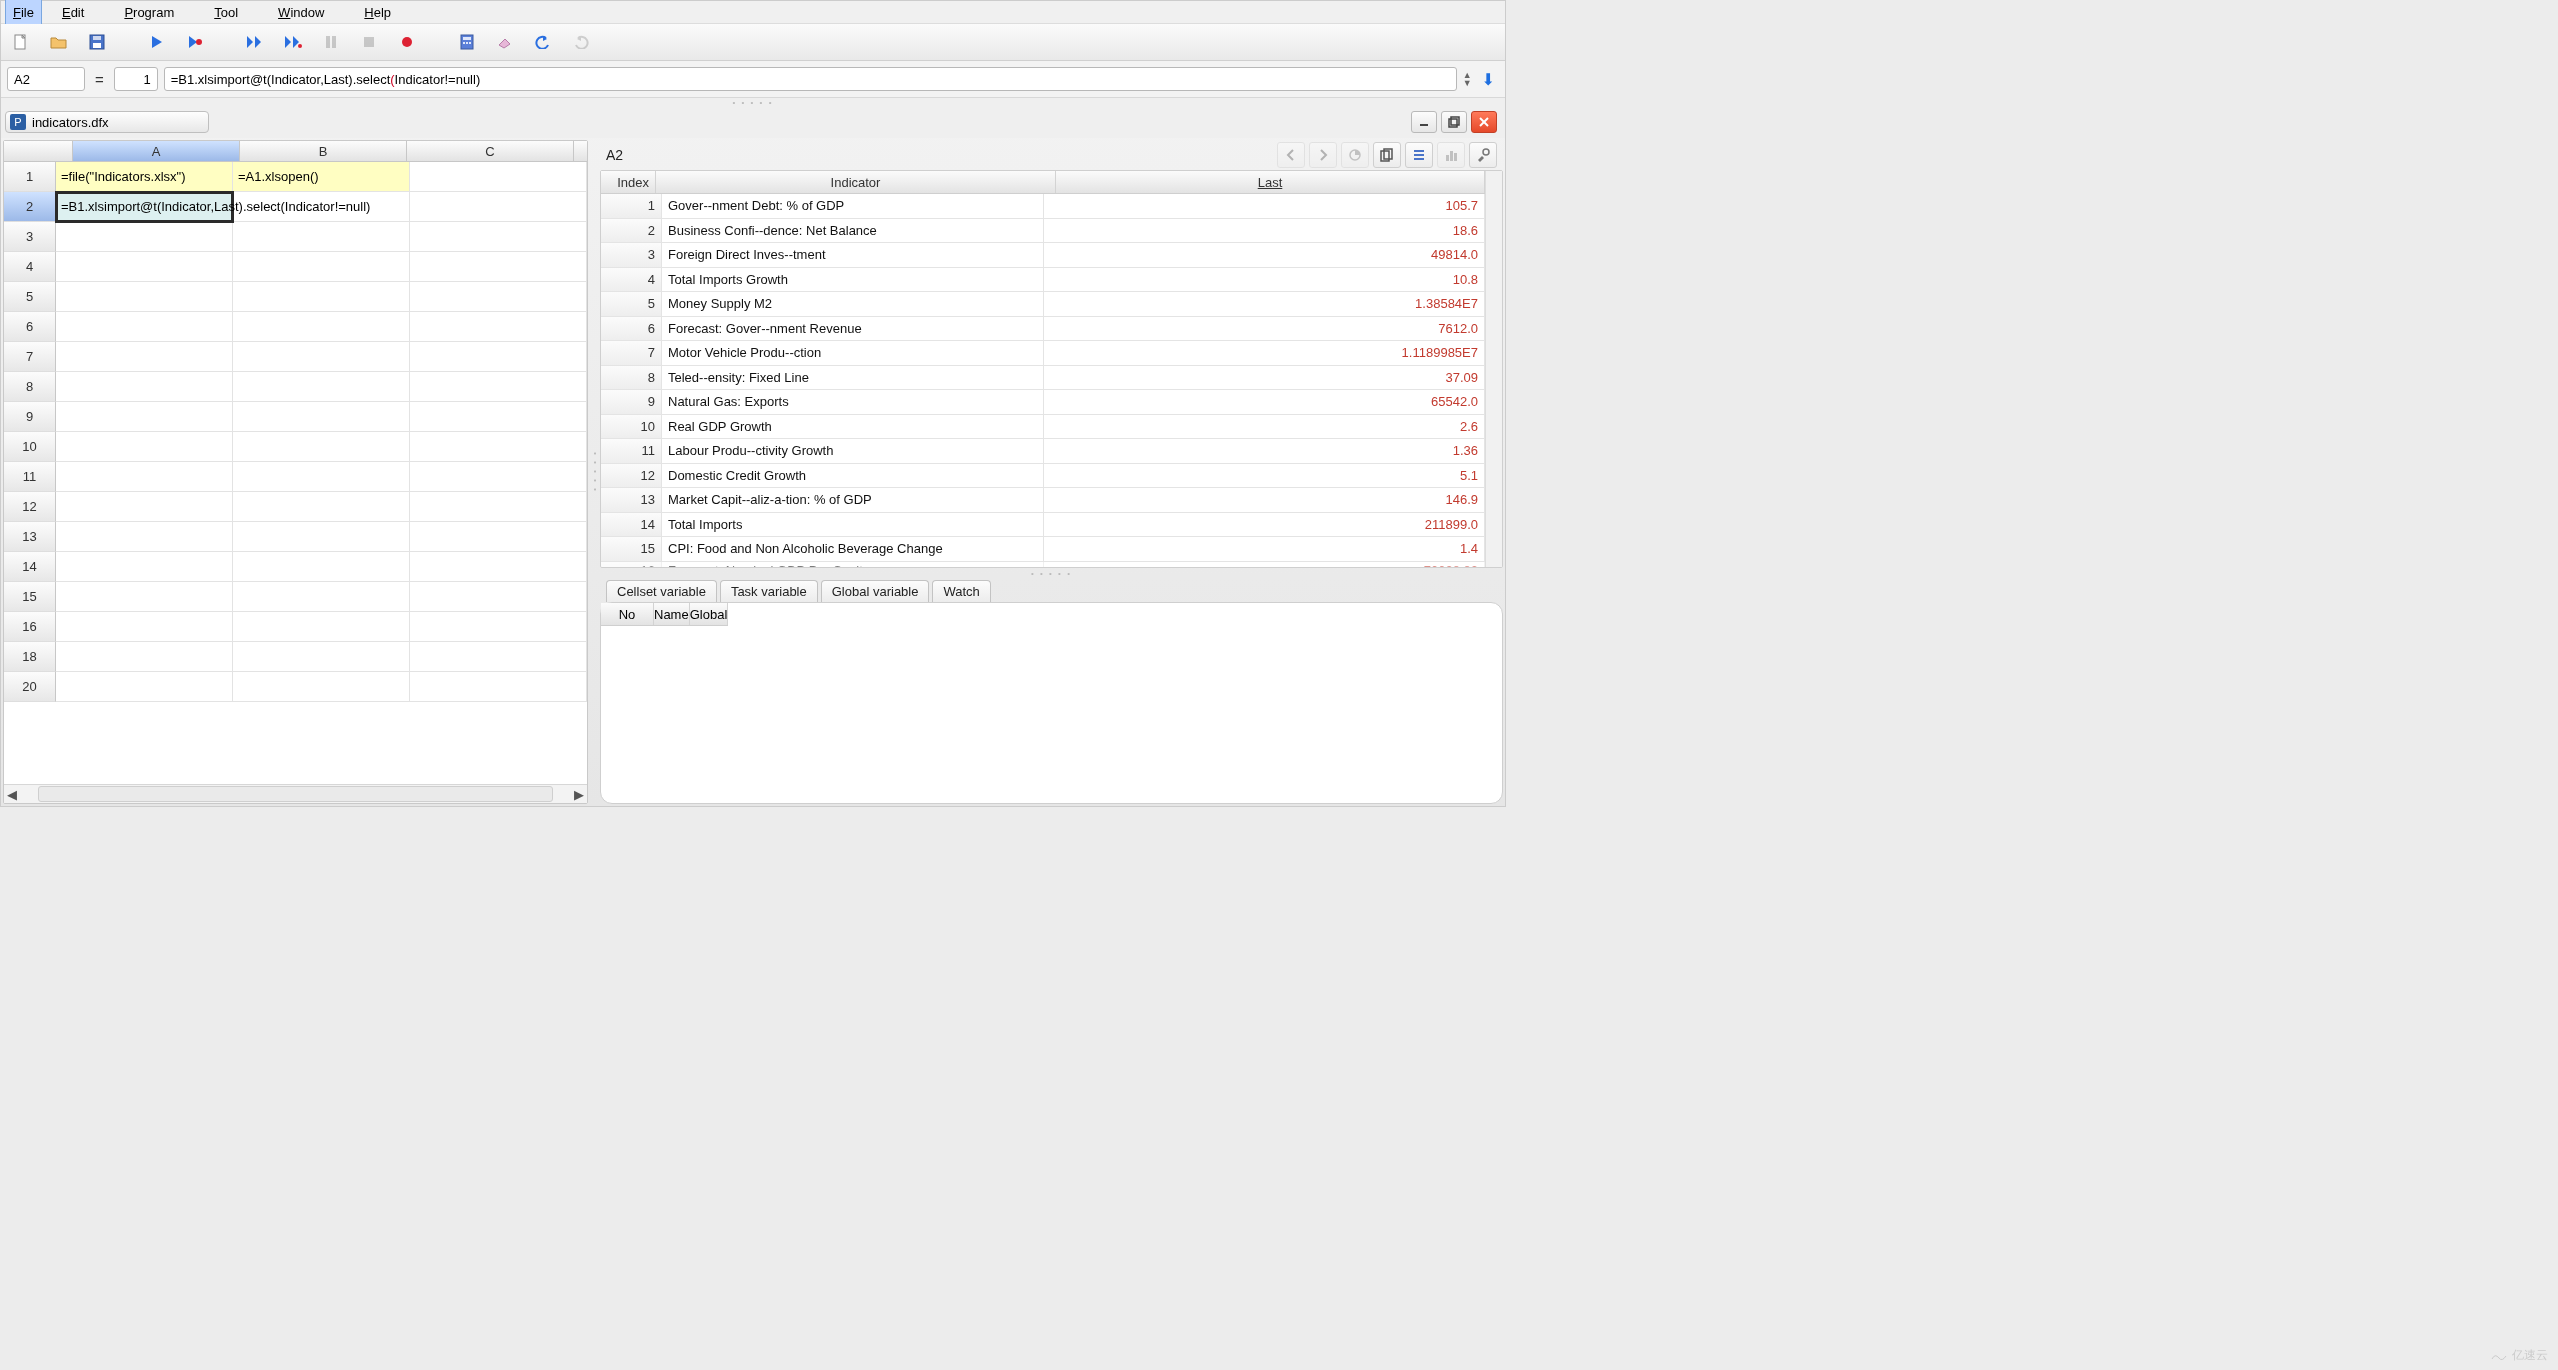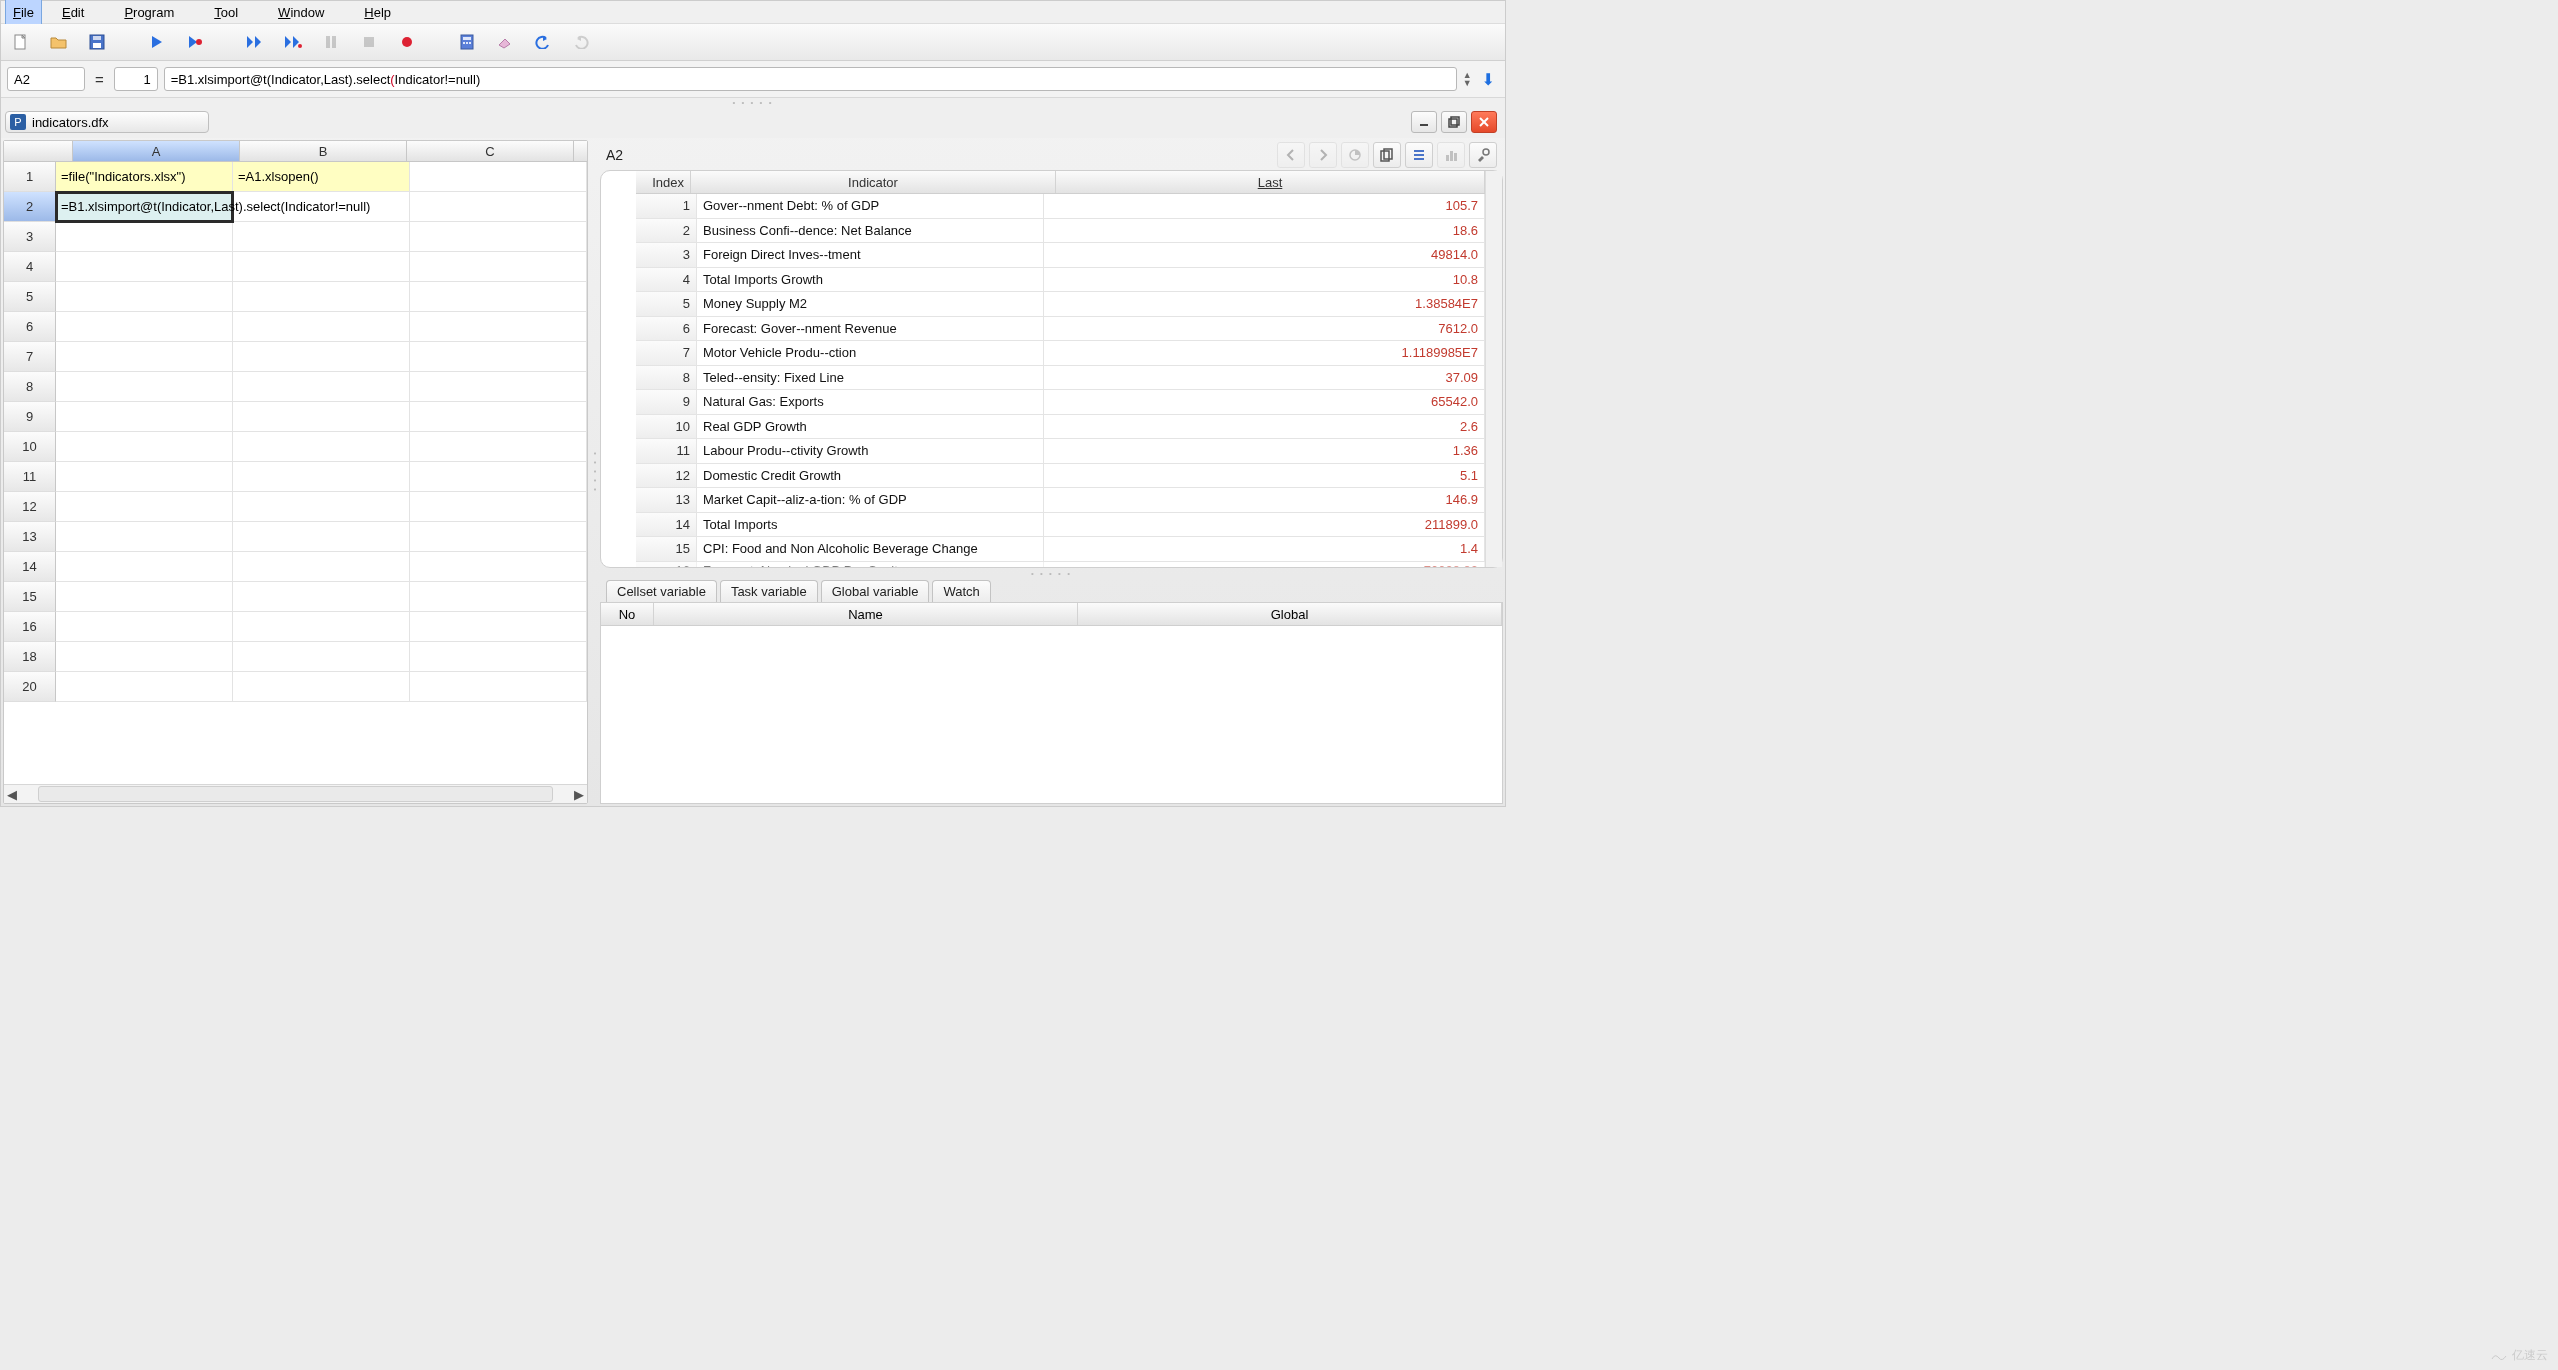--- a/index.html
+++ b/index.html
@@ -45,38 +45,38 @@
   .cell .ov{position:absolute;left:5px;top:0;height:100%;display:flex;align-items:center;white-space:nowrap;pointer-events:none;}
   .hscroll{height:18px;background:#f3f3f3;border-top:1px solid #d7d7d7;display:flex;align-items:center;}
   .hscroll .track{flex:1;height:14px;margin:0 18px;background:#eaeaea;border:1px solid #cfcfcf;border-radius:3px;}
   .hscroll .arrow{width:16px;text-align:center;color:#555;}
   
   .rhead{display:flex;align-items:center;height:30px;padding:0 6px;}
   .rhead .lbl{font-size:14px;color:#222;}
   .rhead .btns{margin-left:auto;display:flex;gap:4px;}
   .rhead .btn{width:26px;height:24px;border:1px solid #cfcfcf;background:linear-gradient(#fcfcfc,#ececec);border-radius:3px;display:flex;align-items:center;justify-content:center;}
   .rhead .btn.disabled{opacity:.45;}
-  .data-table{flex:1;border:1px solid #cfcfcf;background:#fff;display:flex;flex-direction:column;min-height:0;border-radius:10px;padding-left:35px;}
+  .data-table{flex:1;border:1px solid #cfcfcf;background:#fff;display:flex;flex-direction:column;min-height:0;border-radius:2px;}
   .dt-head{display:flex;height:22px;background:linear-gradient(#fbfbfb,#e3e3e3);border-bottom:1px solid #cfcfcf;}
   .dth{border-right:1px solid #d3d3d3;display:flex;align-items:center;justify-content:center;color:#333;}
   .dth.idx{width:48px;justify-content:flex-end;padding-right:6px;}
   .dth.ind{flex:1;}
   .dth.last{width:428px;text-decoration:underline;}
   .dt-body{flex:1;overflow:hidden;}
   .dtr{display:flex;height:23.5px;border-bottom:1px solid #e4e4e4;}
   .dtc{border-right:1px solid #e4e4e4;display:flex;align-items:center;padding:0 6px;}
   .dtc.idx{width:48px;justify-content:flex-end;background:linear-gradient(#fbfbfb,#eeeeee);color:#333;}
   .dtc.ind{flex:1;color:#111;}
   .dtc.last{width:428px;justify-content:flex-end;color:#c23a2e;}
   .dt-scroll{width:16px;background:#f1f1f1;border-left:1px solid #ddd;}
   .dt-wrap{display:flex;flex:1;min-height:0;}
   .hgutter2{height:10px;display:flex;align-items:center;justify-content:center;color:#bbb;font-size:8px;letter-spacing:2px;}
   .tabs{display:flex;align-items:flex-end;height:24px;gap:3px;padding-left:6px;}
   .tab{border:1px solid #c3c3c3;border-bottom:none;background:linear-gradient(#fcfcfc,#ececec);padding:3px 10px;border-radius:4px 4px 0 0;font-size:13px;color:#222;}
-  .vars{flex:0 0 200px;border:1px solid #cfcfcf;background:#fff;border-radius:0;display:flex;flex-direction:column;}
+  .vars{flex:0 0 200px;border:1px solid #cfcfcf;background:#fff;border-radius:12px;display:flex;flex-direction:row;}
   .vars-head{display:flex;height:22px;background:linear-gradient(#fbfbfb,#e3e3e3);border-bottom:1px solid #cfcfcf;}
   .vh{border-right:1px solid #d3d3d3;display:flex;align-items:center;justify-content:center;}
   .vh.no{width:52px;}
   .vh.name{flex:1;}
   .vh.value{flex:1;}
   svg{display:block;}
   .watermark{position:absolute;right:10px;bottom:6px;opacity:.18;font-size:12px;display:flex;align-items:center;gap:4px;color:#333;}
 </style>
 </head>
 <body>

